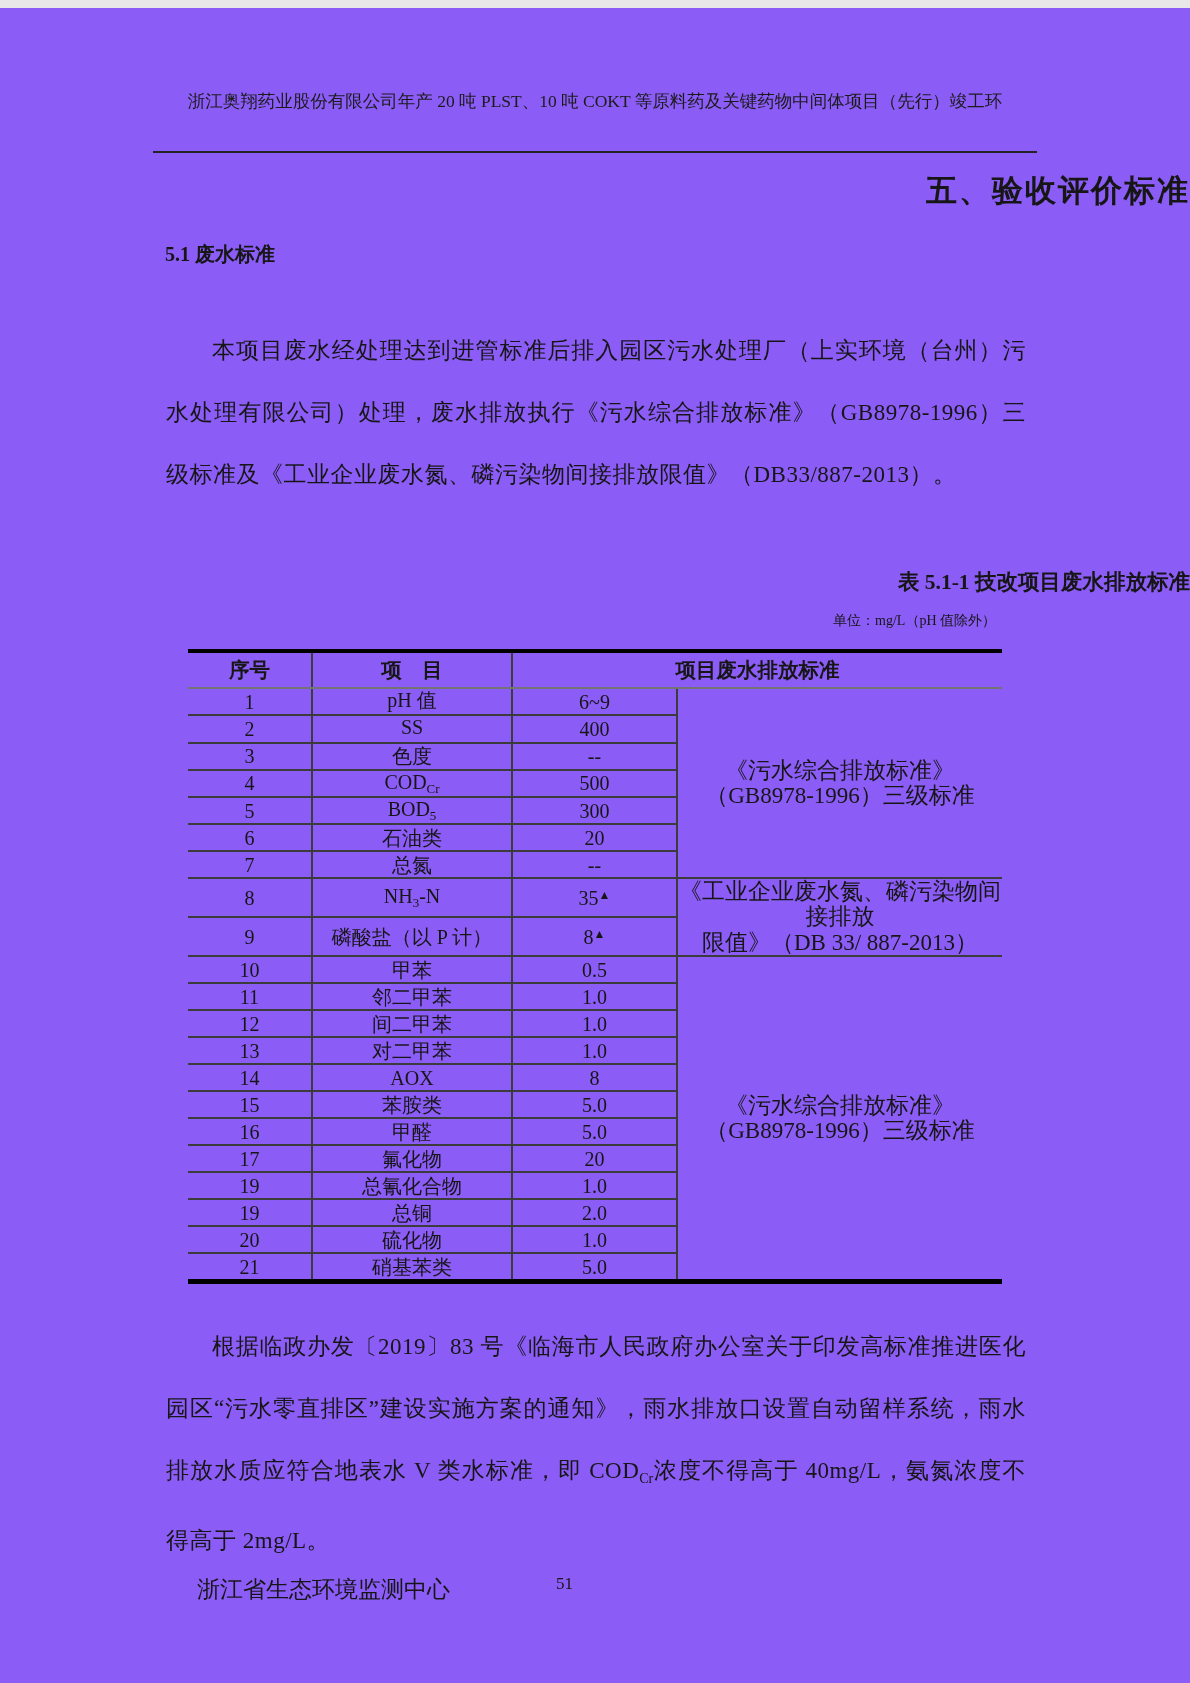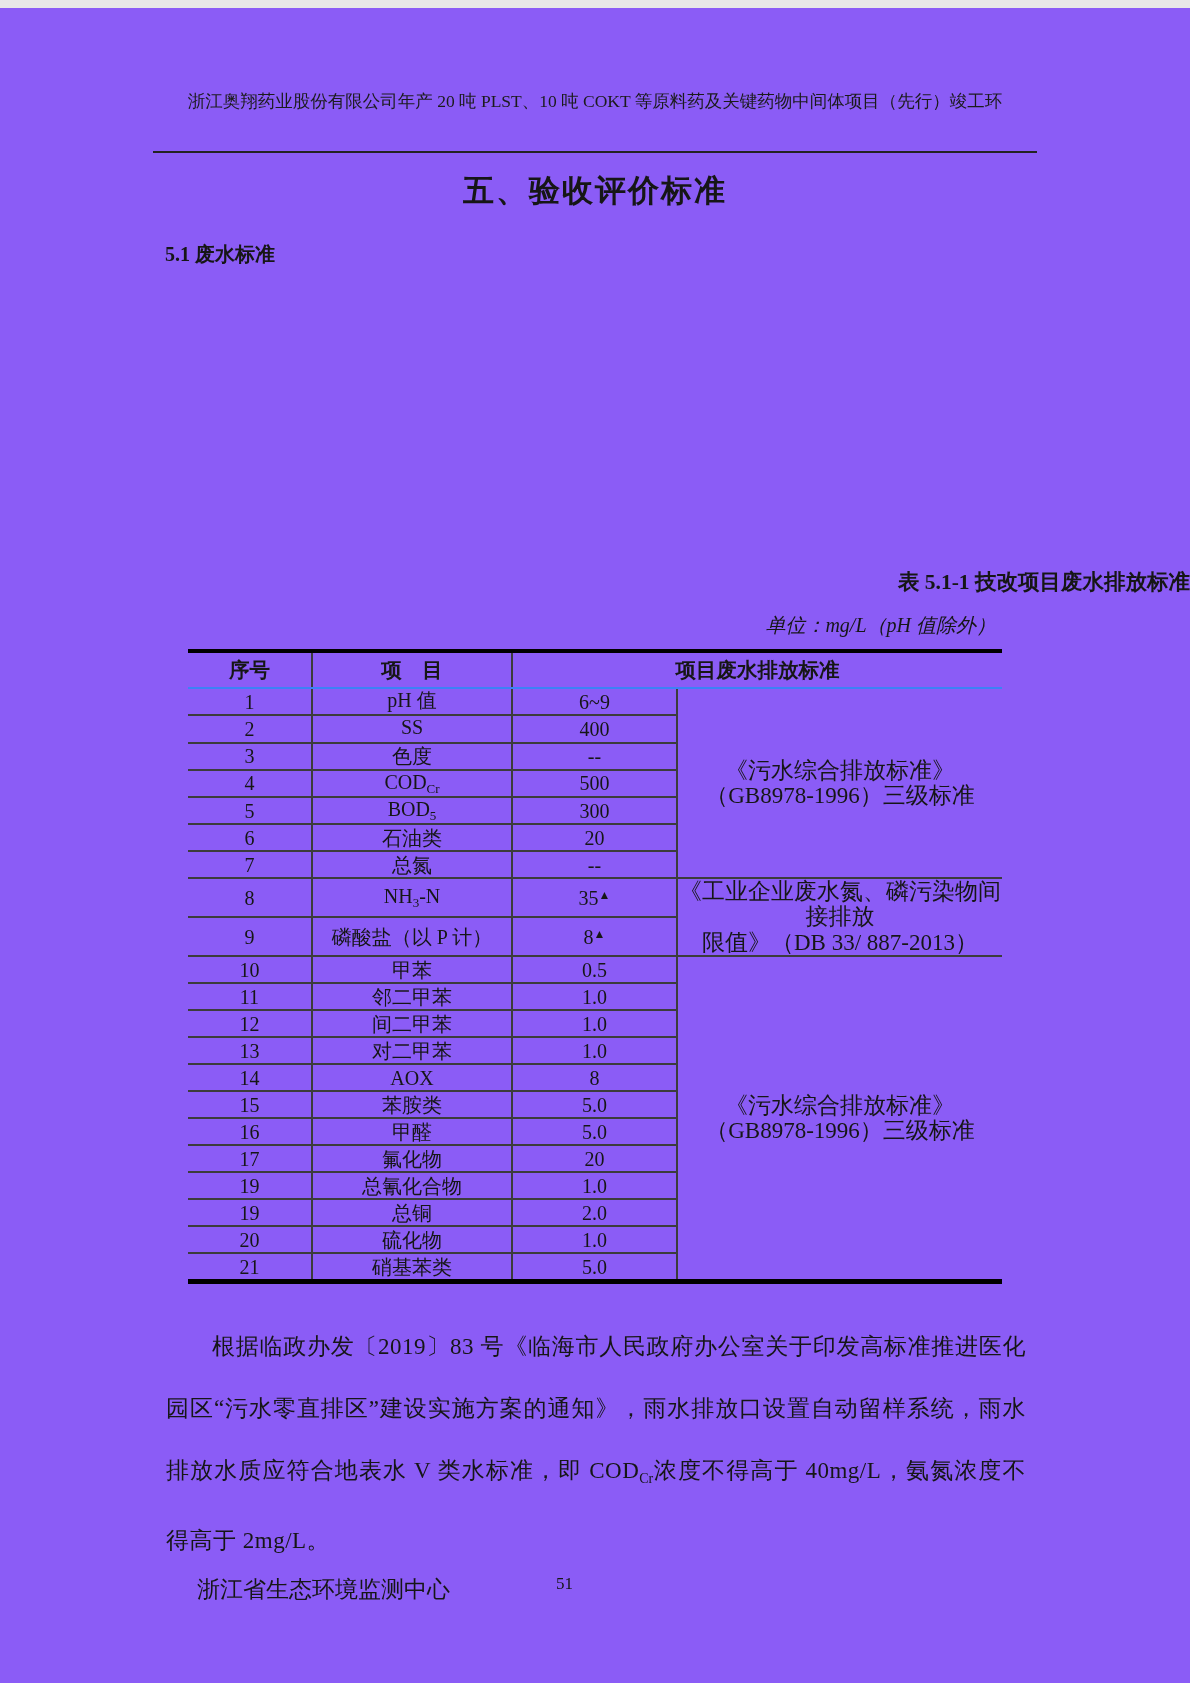--- a/index.html
+++ b/index.html
@@ -17,21 +17,21 @@
     position:absolute;top:80px;left:150px;width:890px;
     text-align:center;font-size:17.5px;line-height:27px;color:#1b1b1b;
   }
   .header-rule{
     position:absolute;top:143px;left:153px;width:884px;
     border-top:2px solid #232323;height:0;
   }
   
   .chapter-title{
     position:absolute;top:162px;left:0;width:100%;
-    text-align:center;font-size:31px;font-weight:bold;letter-spacing:2px;
+    text-align:right;font-size:31px;font-weight:bold;letter-spacing:2px;
   }
   .section-title{
     position:absolute;top:233px;left:165px;
     font-size:20px;font-weight:bold;
   }
   
   .para{
     position:absolute;left:166px;width:860px;
     font-size:23px;line-height:62px;text-align:justify;
     text-indent:2em;letter-spacing:0.5px;
@@ -39,33 +39,32 @@
   .para1{top:289px;}
   .para2{top:1285px;}
   .inline-sub{font-size:14px;vertical-align:-5px;letter-spacing:0;}
   
   .table-caption{
     position:absolute;top:559px;left:0;width:100%;
     text-align:right;font-size:21.5px;font-weight:bold;
   }
   .unit-note{
     position:absolute;top:604px;right:194px;
-    font-size:20px;
-    font-style:italic;
+    font-size:14px;
   }
   
   table.std{
     position:absolute;top:641px;left:188px;
     width:814px;border-collapse:collapse;table-layout:fixed;
     border-top:4px solid #000;border-bottom:5px solid #000;
     font-size:20px;
   }
   table.std th{
     font-size:20.5px;font-weight:bold;height:34px;
-    border-bottom:2px solid #3b82f6;padding:0;text-align:center;vertical-align:middle;
+    border-bottom:2px solid #737373;padding:0;text-align:center;vertical-align:middle;
   }
   table.std td{
     height:25px;padding:0;text-align:center;vertical-align:middle;
     border-bottom:2px solid #3c3c3c;line-height:1.1;
   }
   .vr{border-right:2px solid #3c3c3c;}
   td.standard-cell{
     font-size:23px;line-height:30px;border-right:none;
   }
   .cell-sub{font-size:13px;vertical-align:-4px;}
@@ -86,20 +85,21 @@
 <div class="page">
 
   <div class="doc-header">
     <div>浙江奥翔药业股份有限公司年产 20 吨 PLST、10 吨 COKT 等原料药及关键药物中间体项目（先行）竣工环</div>
   </div>
   <div class="header-rule"></div>
 
   <div class="chapter-title">五、验收评价标准</div>
   <div class="section-title">5.1 废水标准</div>
 
+  <p class="para para1">本项目废水经处理达到进管标准后排入园区污水处理厂（上实环境（台州）污水处理有限公司）处理，废水排放执行《污水综合排放标准》（GB8978-1996）三级标准及《工业企业废水氮、磷污染物间接排放限值》（DB33/887-2013）。</p>
 
   <div class="table-caption">表 5.1-1  技改项目废水排放标准</div>
   <div class="unit-note">单位：mg/L（pH 值除外）</div>
 
   <table class="std">
     <colgroup>
       <col style="width:124px">
         <col style="width:200px">
         <col style="width:165px">
         <col style="width:325px">

